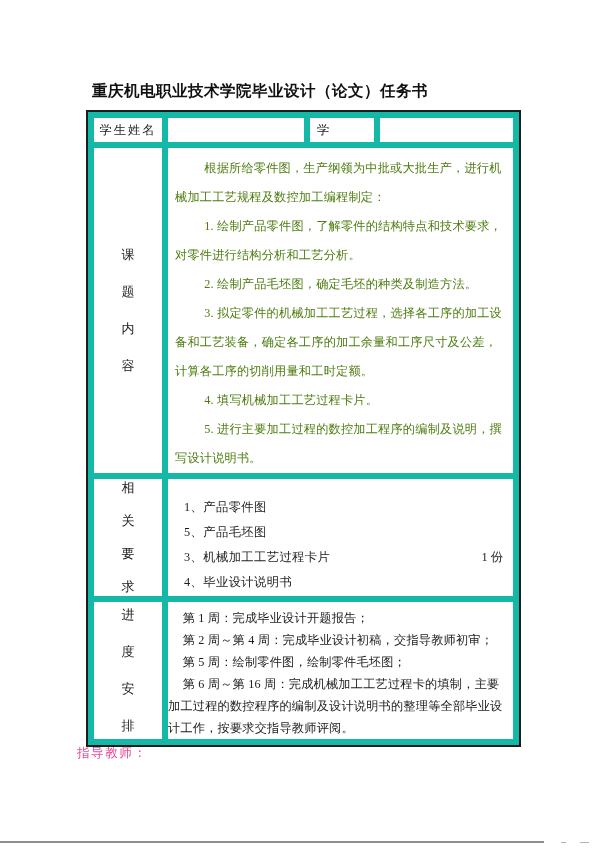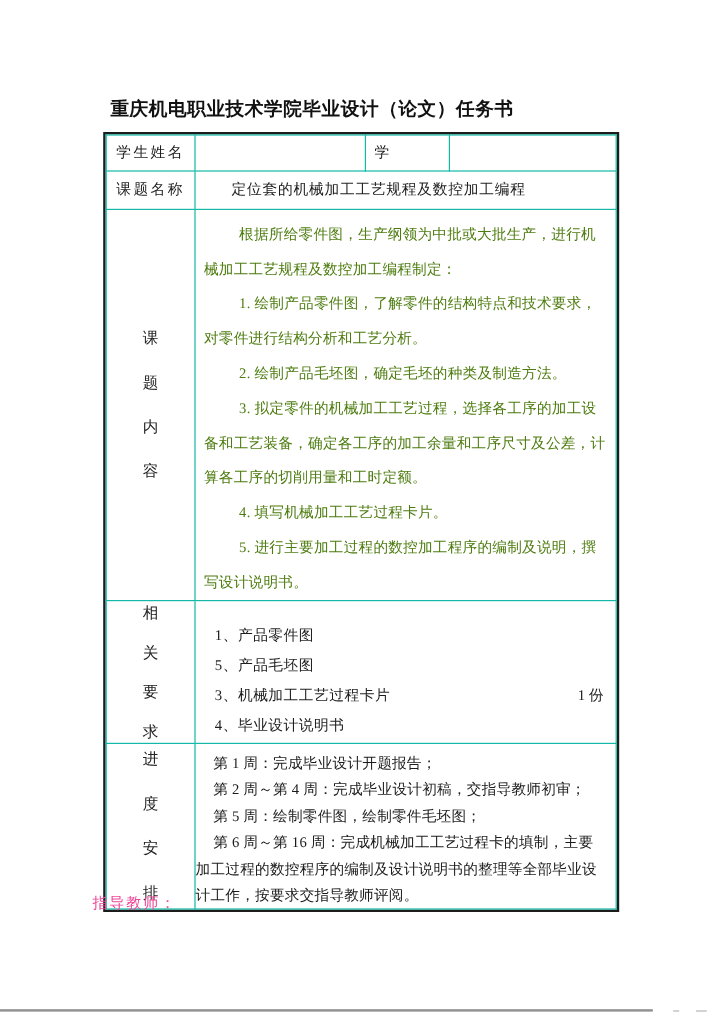--- a/index.html
+++ b/index.html
@@ -24,21 +24,21 @@
     position: absolute;
     left: 86px; top: 110px;
     border: 2px solid #1c1c1c;
   }
   table.task-table {
     border-collapse: collapse;
     table-layout: fixed;
     width: 425px;
   }
   table.task-table td {
-    border: 1px solid #14b8a6;
+    border: 6px solid #14b8a6;
     vertical-align: middle;
     font-size: 12.3px;
   }
   td.head-label {
     text-align: center;
     letter-spacing: 2px;
     font-size: 12.5px;
   }
   td.field-label {
     text-align: left;
@@ -134,24 +134,20 @@
         <col style="width:70px">
         <col style="width:139px">
     </colgroup>
     <tbody>
         <tr style="height:30px">
       <td class="head-label">学生姓名</td>
       <td></td>
       <td class="field-label">学</td>
       <td></td>
     </tr>
-    <tr style="height:32px">
-      <td class="head-label">课题名称</td>
-      <td class="topic-value" colspan="3">定位套的机械加工工艺规程及数控加工编程</td>
-    </tr>
     <tr style="height:250px">
       <td class="vlabel">
         <div class="vlabel-inner gap-content">
           <span>课</span>
           <span>题</span>
           <span>内</span>
           <span>容</span>
         </div>
       </td>
       <td class="content-cell" colspan="3">

